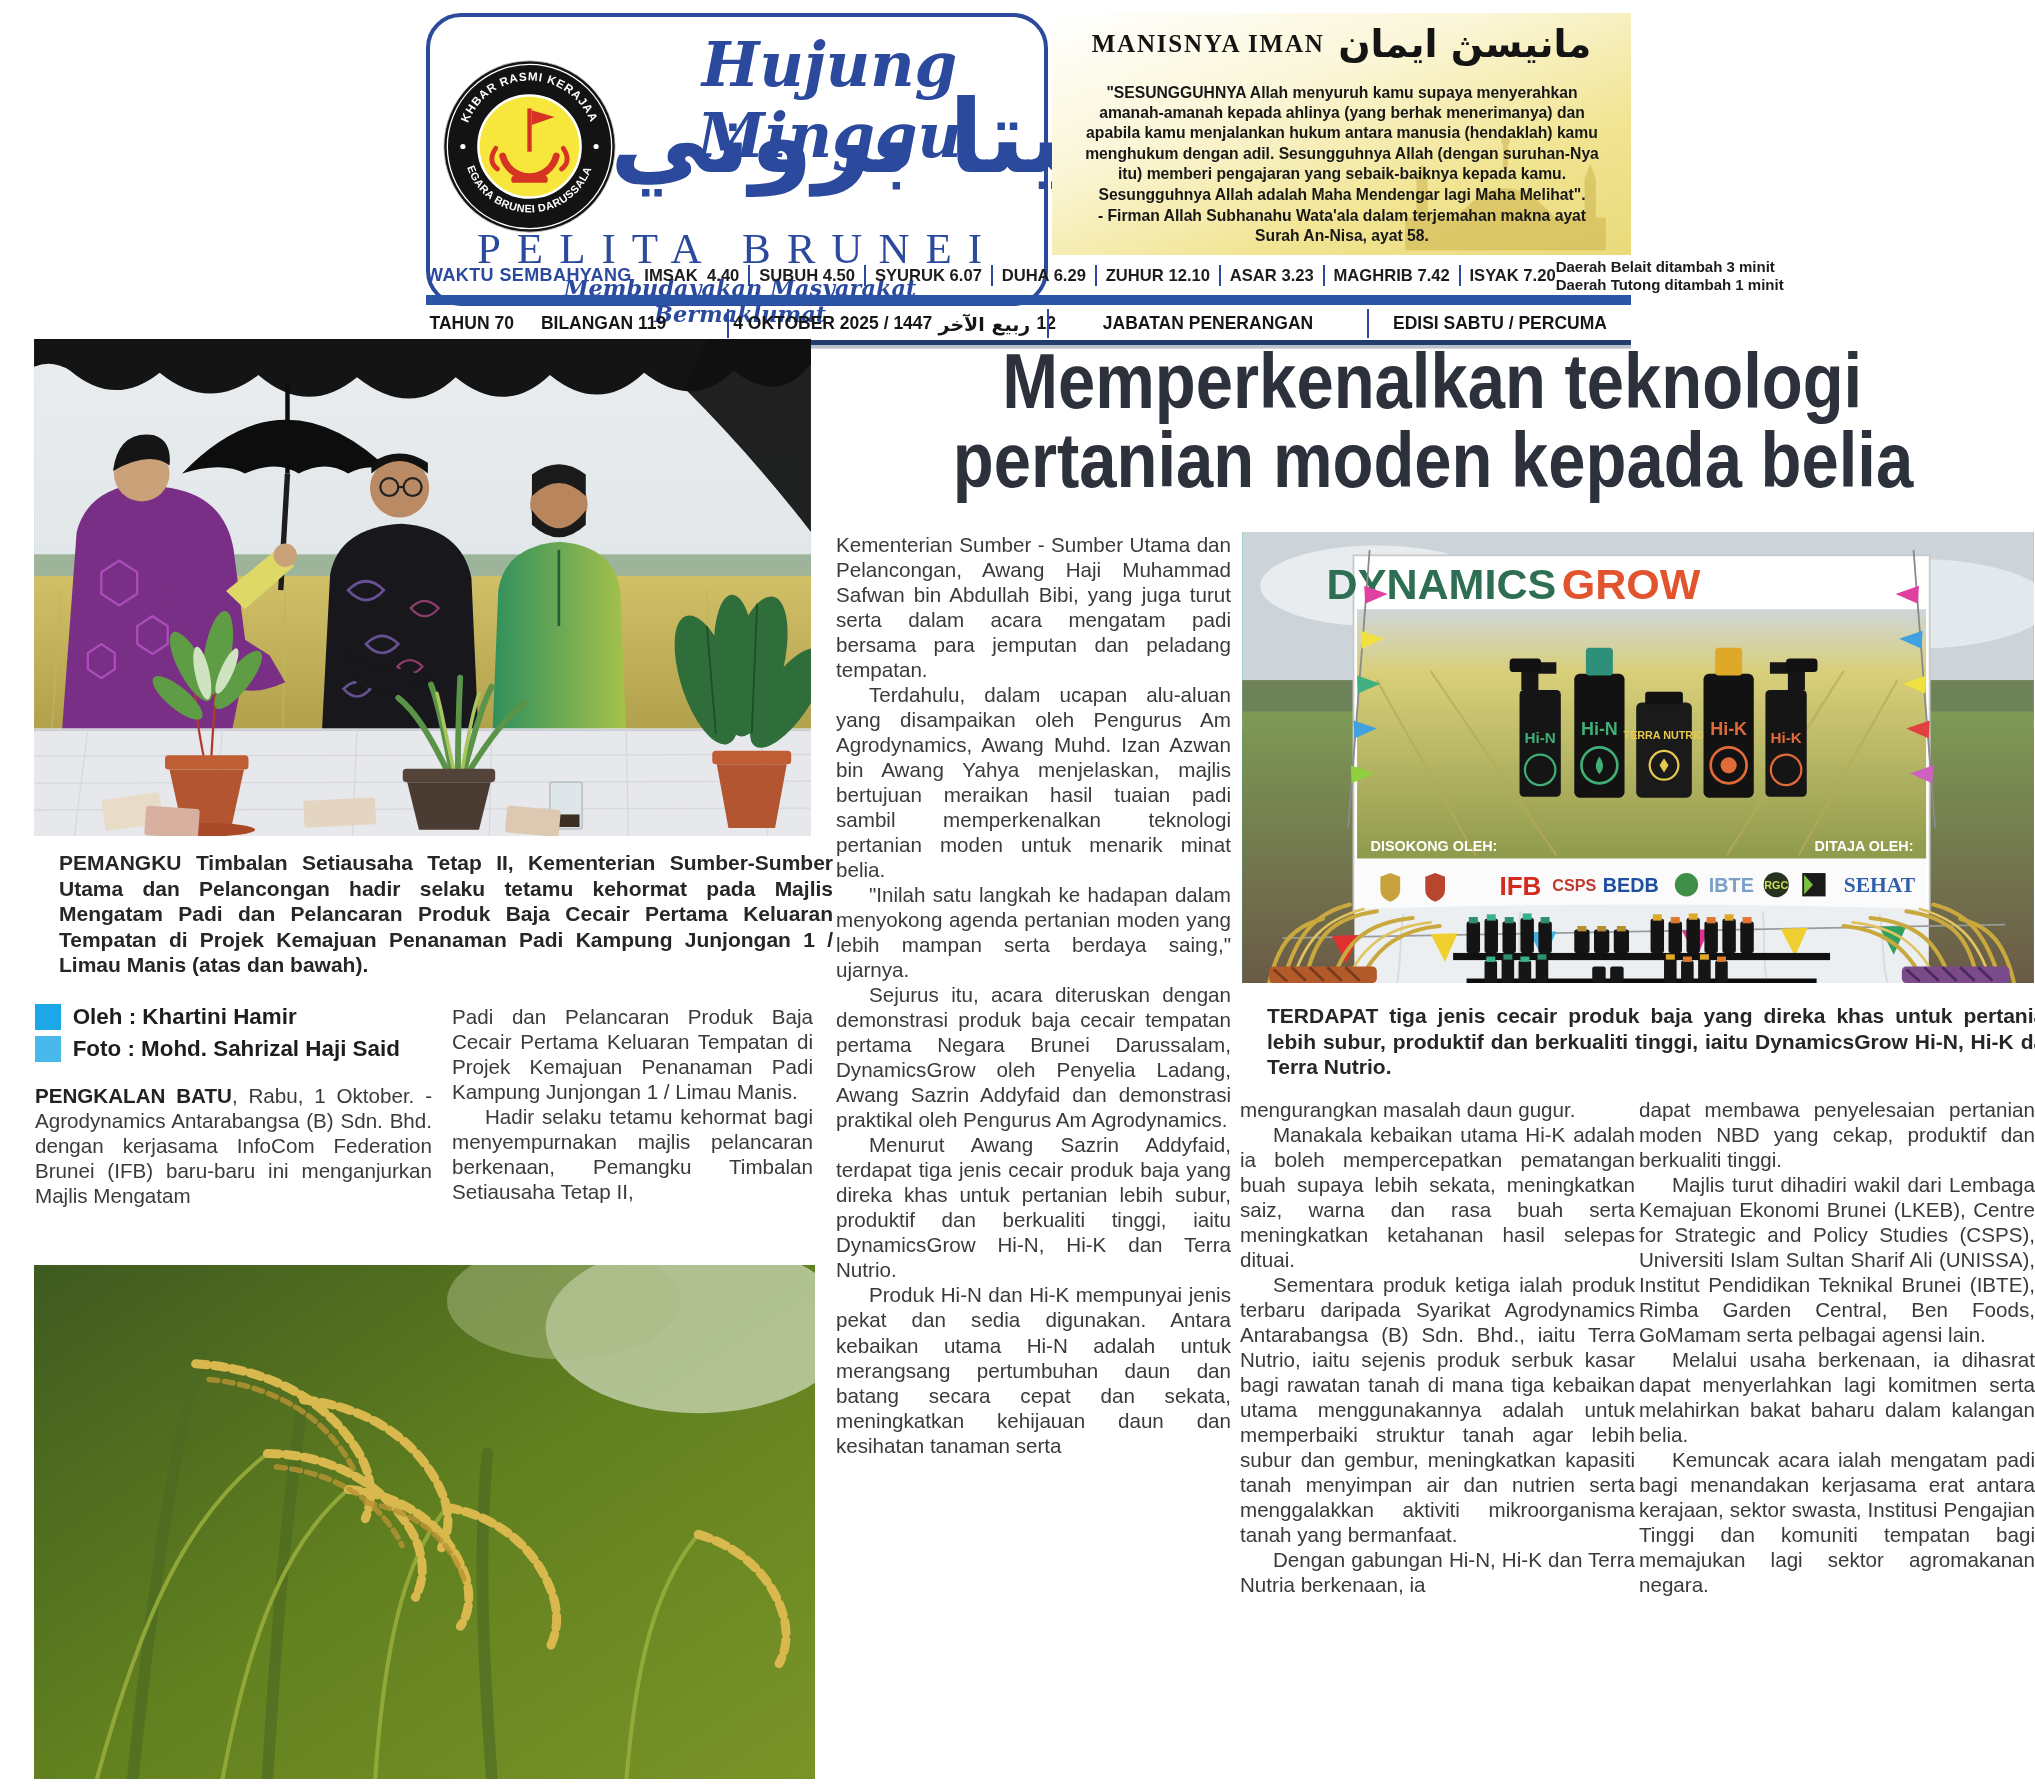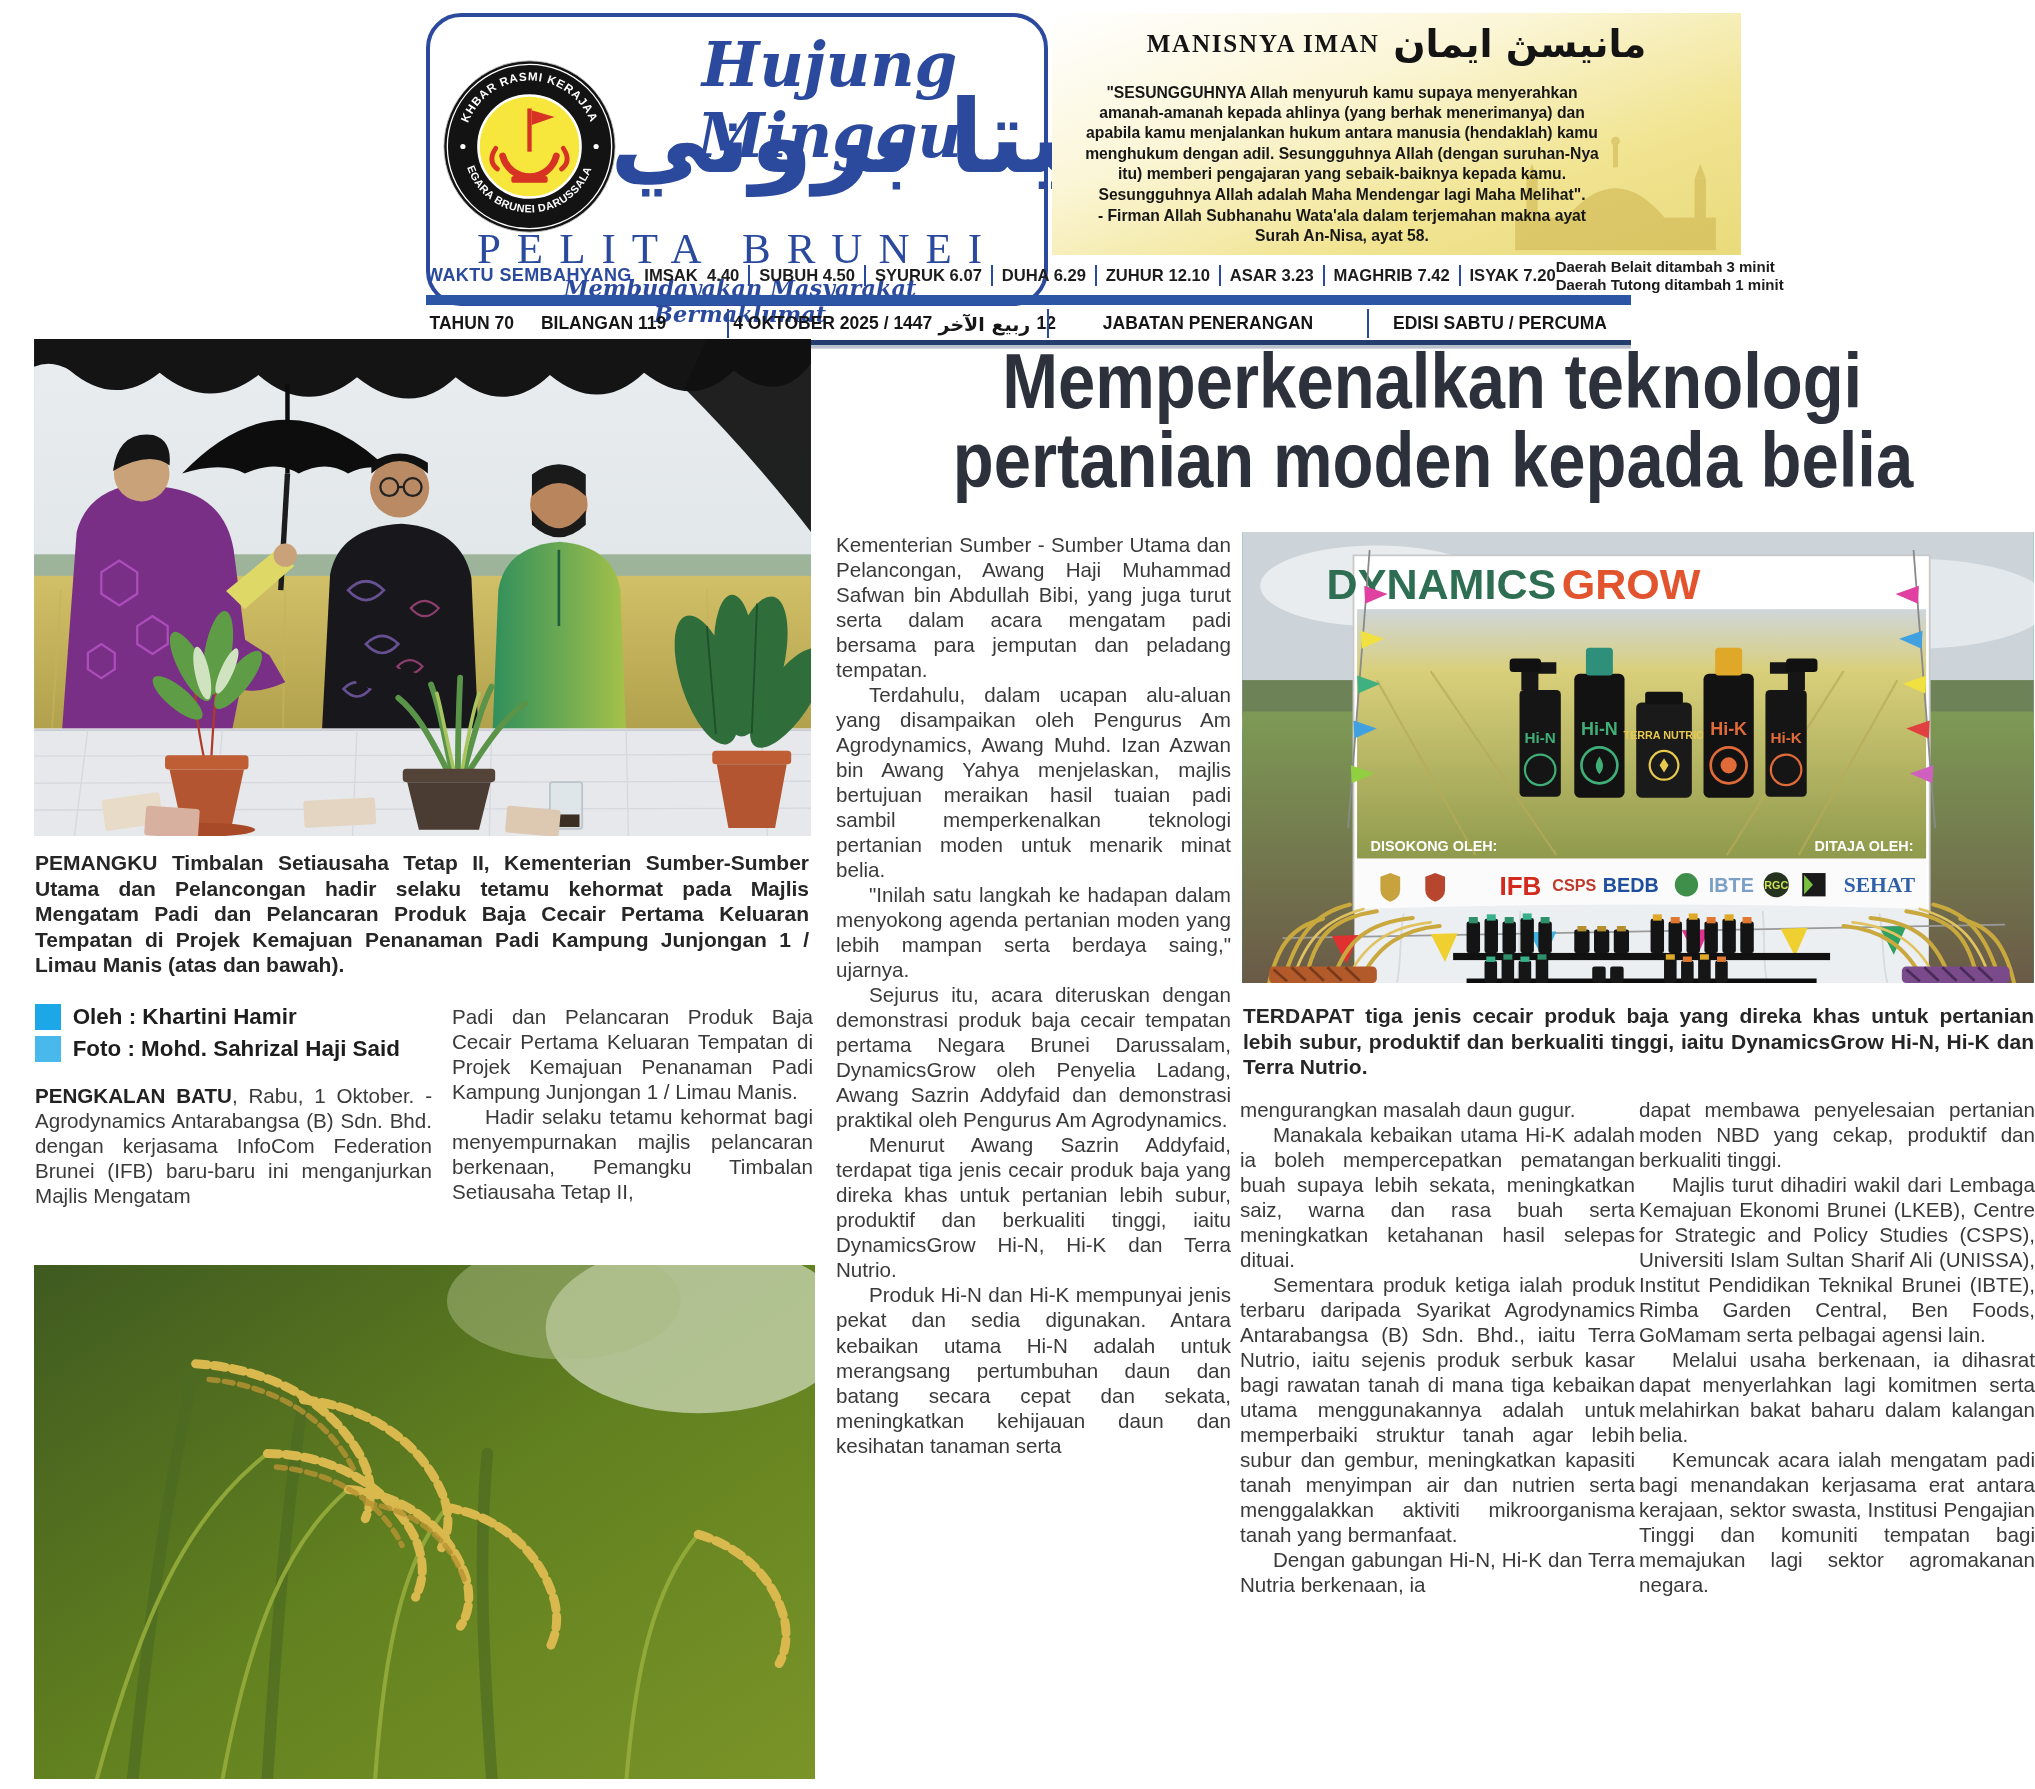--- a/index.html
+++ b/index.html
@@ -18,21 +18,21 @@
     font-size:101px; line-height:1.25; color:#2b4a9e; white-space:nowrap; }
   .pelita { position:absolute; left:27px; top:207px; width:561px; text-align:center;
     font-family:"Liberation Serif", serif; font-size:43px; letter-spacing:16px;
     color:#2b4a9e; font-weight:500; }
   .tagline { position:absolute; left:72px; top:258px; width:476px; text-align:center;
     font-family:"DejaVu Serif", serif; font-style:italic; font-weight:bold;
     font-size:22.4px; color:#2b4a9e; }
   .logo-wrap { position:absolute; left:12.6px; top:43px; width:173px; height:173px; }
 
   
-  .faith { left:1052px; top:12.6px; width:689px; height:242px;
+  .faith { left:1052px; top:12.6px; width:579px; height:242px;
     background:linear-gradient(160deg,#ffffff 0%, #fbf6d8 35%, #f1e492 70%, #e9da7b 100%); }
   .faith-title-row { position:absolute; left:0; top:9px; width:100%; text-align:center; }
   .faith-title { font-family:"Liberation Serif", serif; font-weight:bold; font-size:25px;
     letter-spacing:1.8px; color:#141414; vertical-align:middle; }
   .faith-title-ar { font-family:"DejaVu Sans", sans-serif; font-weight:bold; font-size:38px;
     color:#141414; vertical-align:middle; margin-left:13.5px; }
   .faith-quote { position:absolute; left:25px; top:70px; width:530px; text-align:center;
     font-weight:bold; font-size:15.7px; line-height:1.3; color:#171717; }
   .faith-attr { display:block; margin-top:0.9px; }
   .mosque { position:absolute; right:0; bottom:0; width:251px; height:135px; opacity:.55; }
@@ -56,21 +56,21 @@
   .headline { left:830px; top:342px; width:1205px; text-align:center; color:#2c313b;
     font-weight:bold; line-height:1.02; }
   .headline .hl { display:inline-block; transform:scaleX(0.87); transform-origin:center;
     white-space:nowrap; font-size:77px; }
 
   
   .photo { overflow:hidden; background:#14b8a6; }
   .photo svg { display:block; }
 
   
-  .caption { font-weight:bold; font-size:21px; line-height:1.22; text-align:justify; color:#262626; }
+  .caption { font-weight:bold; font-size:21px; line-height:1.22; text-align:justify; color:#262626;margin-left:24px; }
   .byline-line { display:flex; align-items:center; gap:11.7px; margin-bottom:6.3px; }
   .bysq { width:26px; height:26px; flex:none; }
   .bytext { font-weight:bold; font-size:22.4px; color:#1d1d1d; white-space:nowrap; }
   .col { font-size:20.6px; line-height:1.215; color:#3a3a3a; }
   .col p { text-align:justify; }
   .col p + p { text-indent:1.6em; }
   .dateline { font-weight:bold; color:#222; }
 </style>
 </head>
 <body>

